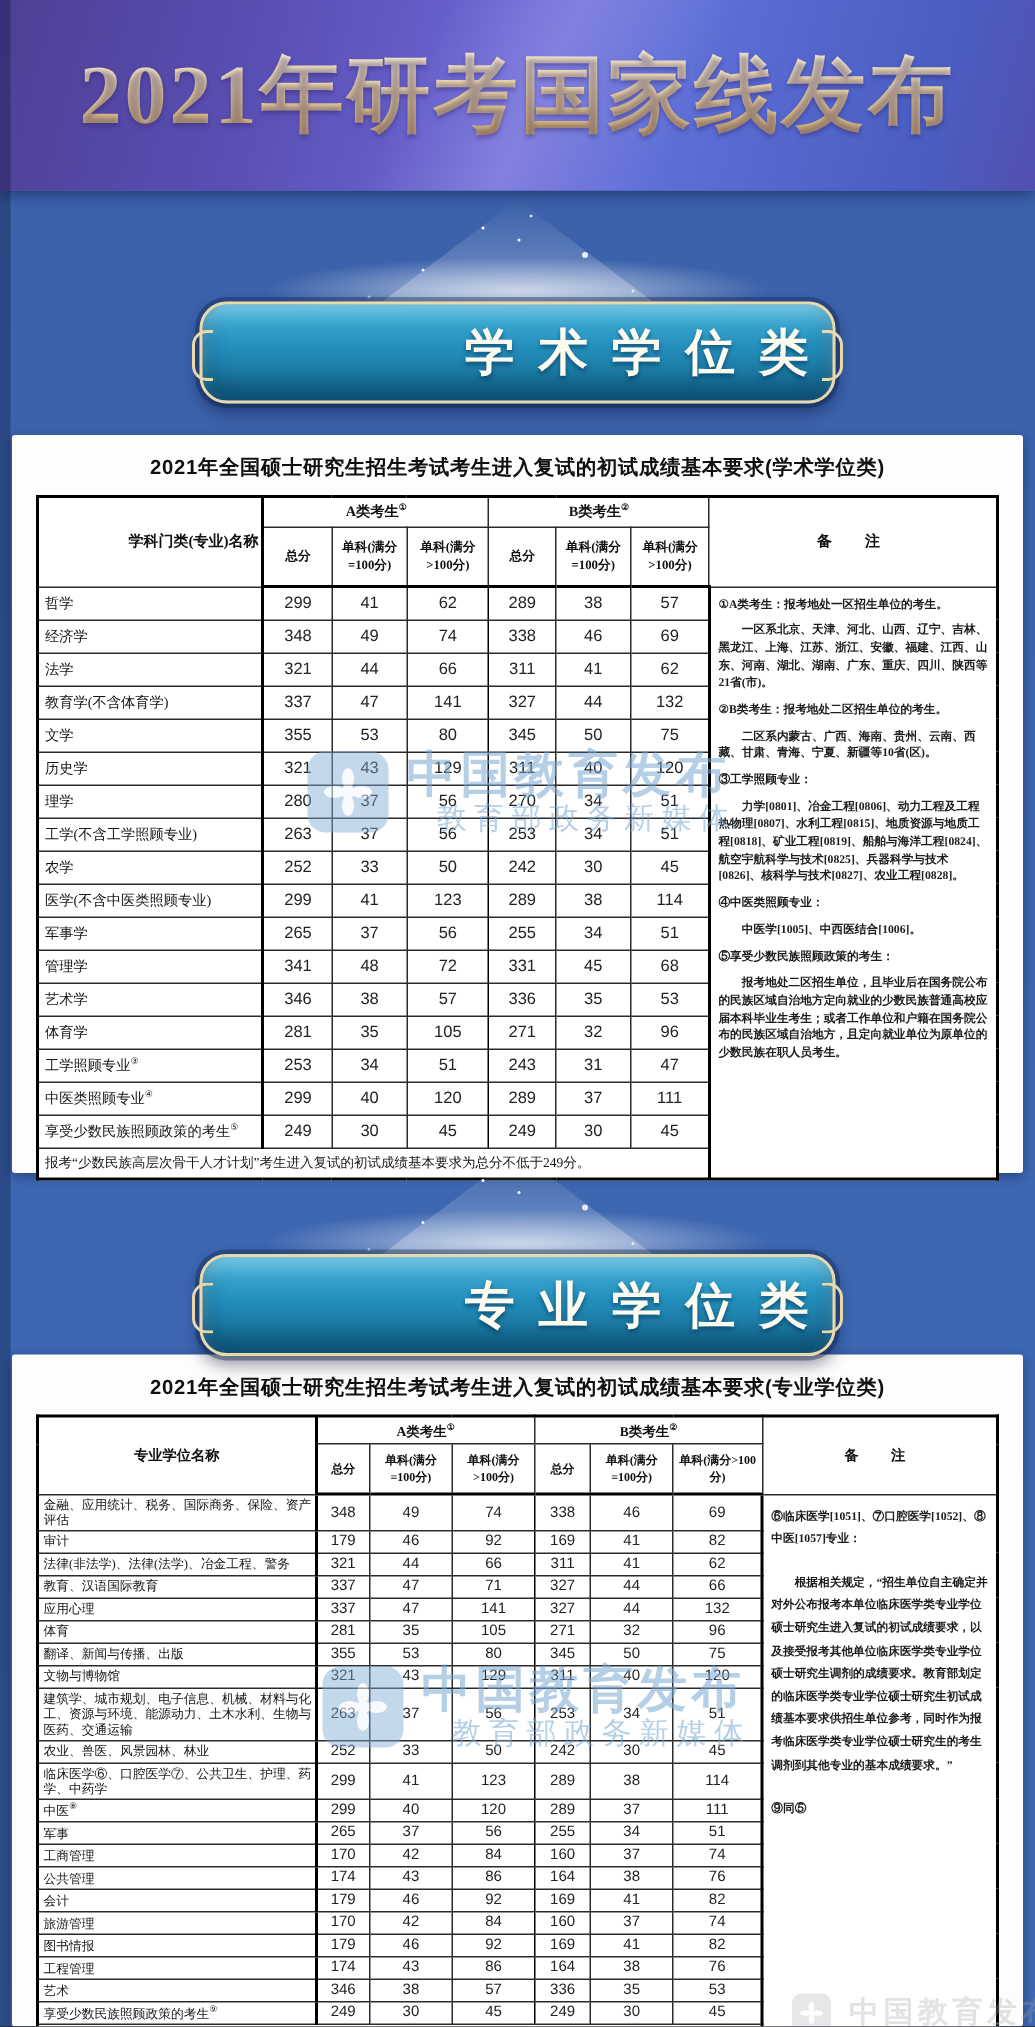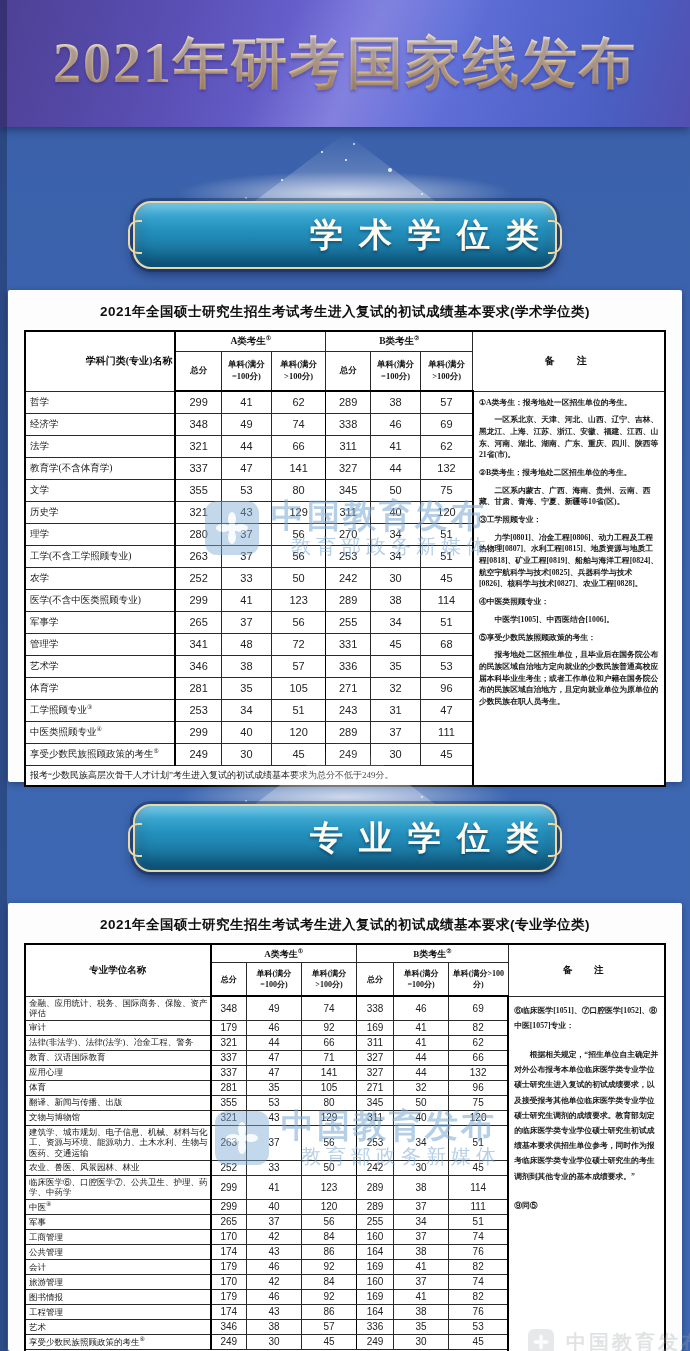--- a/index.html
+++ b/index.html
@@ -305,21 +305,21 @@
             <td class="num">30</td>
             <td class="num">45</td>
           </tr>
           <tr>
             <td class="tfoot" colspan="7">报考“少数民族高层次骨干人才计划”考生进入复试的初试成绩基本要求为总分不低于249分。</td>
           </tr>
         </tbody>
       </table>
   </section>
 
-  <div class="badge-area" style="top:736px;">
+  <div class="badge-area" style="top:768px;">
     <div class="beam"></div>
     <div class="glow-base"></div>
     <div class="sparkles"></div>
     <div class="badge">
       <span class="badge-label">专业学位类</span>
     </div>
   </div>
 
   <section class="card card2">
     <h2 class="table-title">2021年全国硕士研究生招生考试考生进入复试的初试成绩基本要求(专业学位类)</h2>

